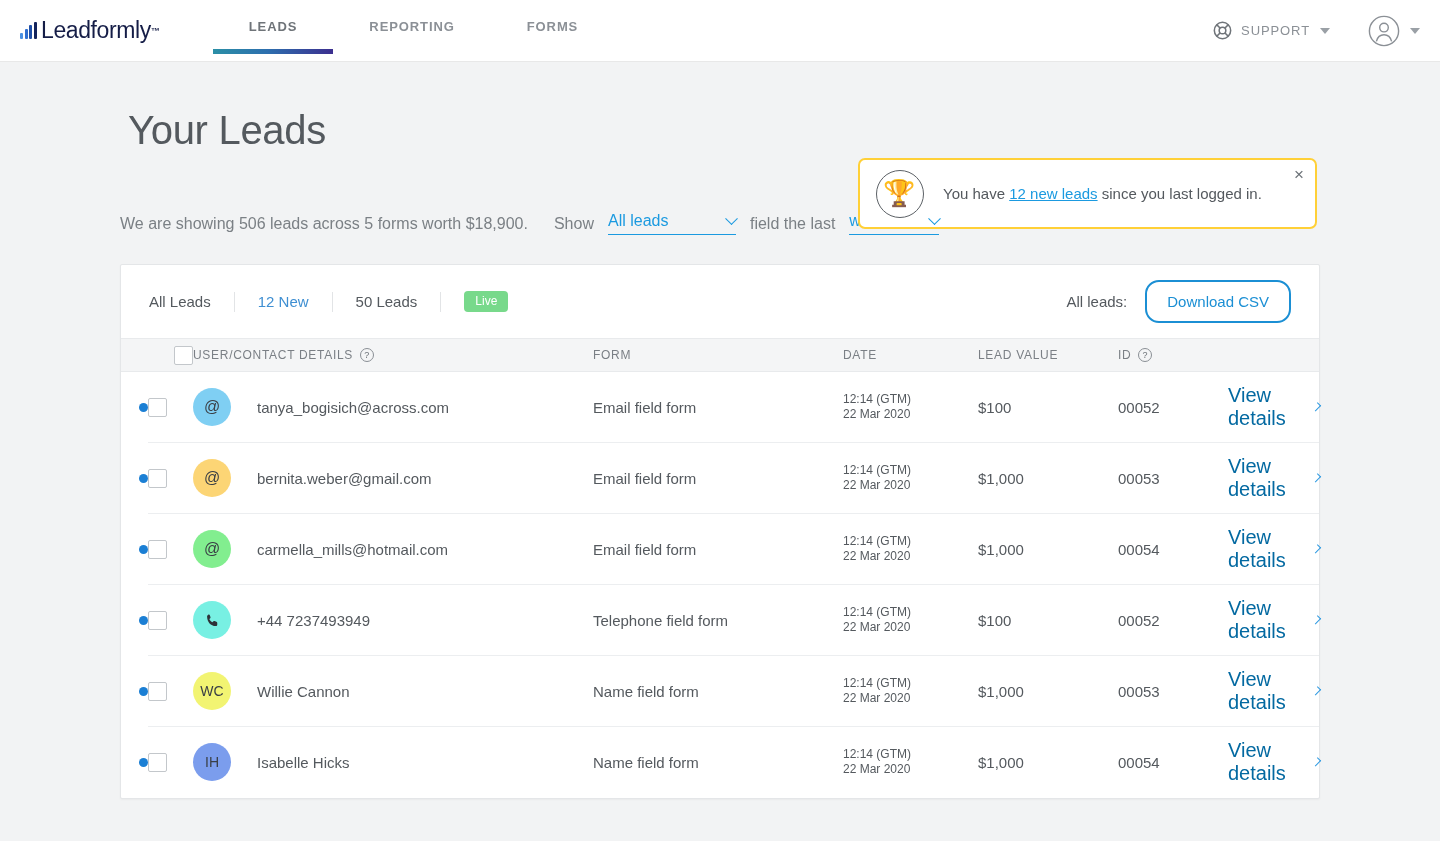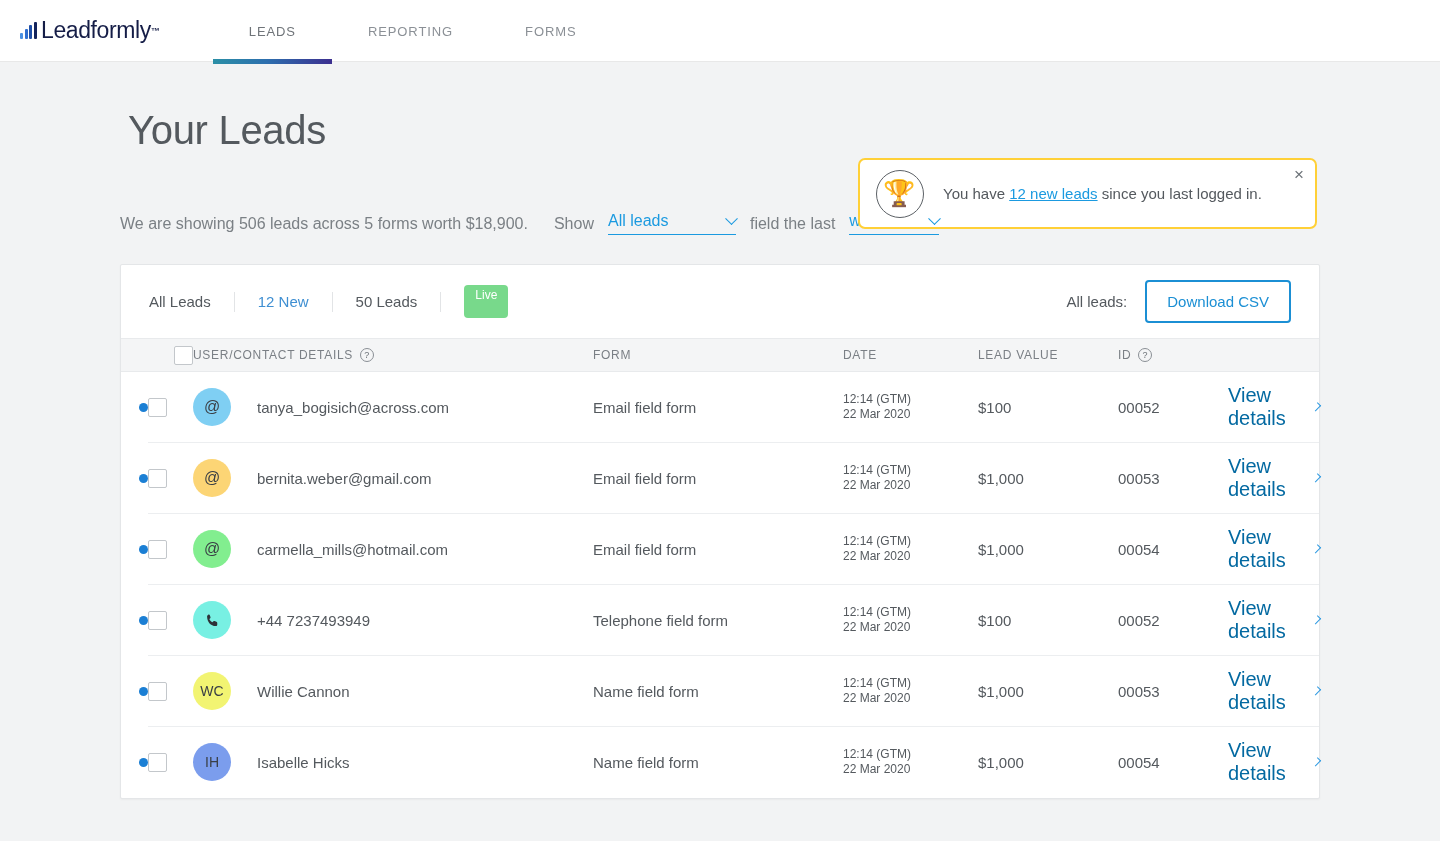--- a/index.html
+++ b/index.html
@@ -52,21 +52,22 @@
   .nav-item {
     position: relative;
     display: flex;
     align-items: center;
     justify-content: center;
     padding: 0 36px;
     font-size: 13px;
     letter-spacing: 0.9px;
     color: #8b9096;
     cursor: pointer;
-    height: 64px;
+    height: 54px;
+    font-weight: bold;
   }
   .nav-item.active { color: #6f7479; }
   .nav-item.active::after {
     content: "";
     position: absolute;
     left: 0; right: 0; bottom: 0;
     height: 5px;
     background: linear-gradient(90deg, #2b8fa6 0%, #2d6fae 45%, #3c2f8f 100%);
   }
 
@@ -199,34 +200,34 @@
   }
   .tab:first-child { padding-left: 0; }
   .tab.blue { color: #3f8fd2; }
   .tab-div { width: 1px; height: 20px; background: #e2e4e6; }
   .live-badge {
     margin-left: 23px;
     background: #78d98b;
     color: #ffffff;
     font-size: 12px;
     border-radius: 4px;
-    padding: 4px 11px 17px;
+    padding: 4px 11px 5px;
     line-height: 1;
   }
   .card-top-right {
     margin-left: auto;
     display: flex;
     align-items: center;
   }
   .all-leads-label { font-size: 15px; color: #54595e; margin-right: 18px; }
   .dl-btn {
     border: 2px solid #1b8fd4;
     color: #1b8fd4;
     background: #fff;
-    border-radius: 4px;
+    border-radius: 14px;
     font-size: 15px;
     padding: 11px 20px;
     cursor: pointer;
     font-family: "Liberation Sans", sans-serif;
   }
 
   
   table { width: 100%; border-collapse: collapse; }
   thead tr { background: #f4f5f6; border-top: 1px solid #e8eaec; border-bottom: 1px solid #e8eaec; }
   thead th {
@@ -326,20 +327,42 @@
       <span>LEADS</span>
     </div>
     <div class="nav-item">
       <span>REPORTING</span>
     </div>
     <div class="nav-item">
       <span>FORMS</span>
     </div>
   </div>
 
+  <div class="nav-right">
+    <div class="support-btn">
+      <svg width="19" height="19" viewBox="0 0 20 20">
+        <circle cx="10" cy="10" r="8.6" fill="none" stroke="#6f7479" stroke-width="1.6"></circle>
+        <circle cx="10" cy="10" r="3.5" fill="none" stroke="#6f7479" stroke-width="1.6"></circle>
+        <line x1="3.8" y1="3.8" x2="7.4" y2="7.4" stroke="#6f7479" stroke-width="1.6"></line>
+        <line x1="12.6" y1="12.6" x2="16.2" y2="16.2" stroke="#6f7479" stroke-width="1.6"></line>
+        <line x1="16.2" y1="3.8" x2="12.6" y2="7.4" stroke="#6f7479" stroke-width="1.6"></line>
+        <line x1="7.4" y1="12.6" x2="3.8" y2="16.2" stroke="#6f7479" stroke-width="1.6"></line>
+      </svg>
+      <span>SUPPORT</span>
+      <span class="caret"></span>
+    </div>
+    <div class="avatar-btn">
+      <svg width="32" height="32" viewBox="0 0 32 32">
+        <circle cx="16" cy="16" r="14.6" fill="none" stroke="#8b9096" stroke-width="1.4"></circle>
+        <circle cx="16" cy="12.6" r="4.3" fill="none" stroke="#8b9096" stroke-width="1.4"></circle>
+        <path d="M8.4 26.4c1.1-4.4 4-6.6 7.6-6.6s6.5 2.2 7.6 6.6" fill="none" stroke="#8b9096" stroke-width="1.4"></path>
+      </svg>
+      <span class="caret"></span>
+    </div>
+  </div>
 </div>
 
 <div class="page">
 
   <div class="page-head">
     <h1 class="page-title">Your Leads</h1>
   </div>
 
   <div class="banner">
     <div class="trophy-circle">

